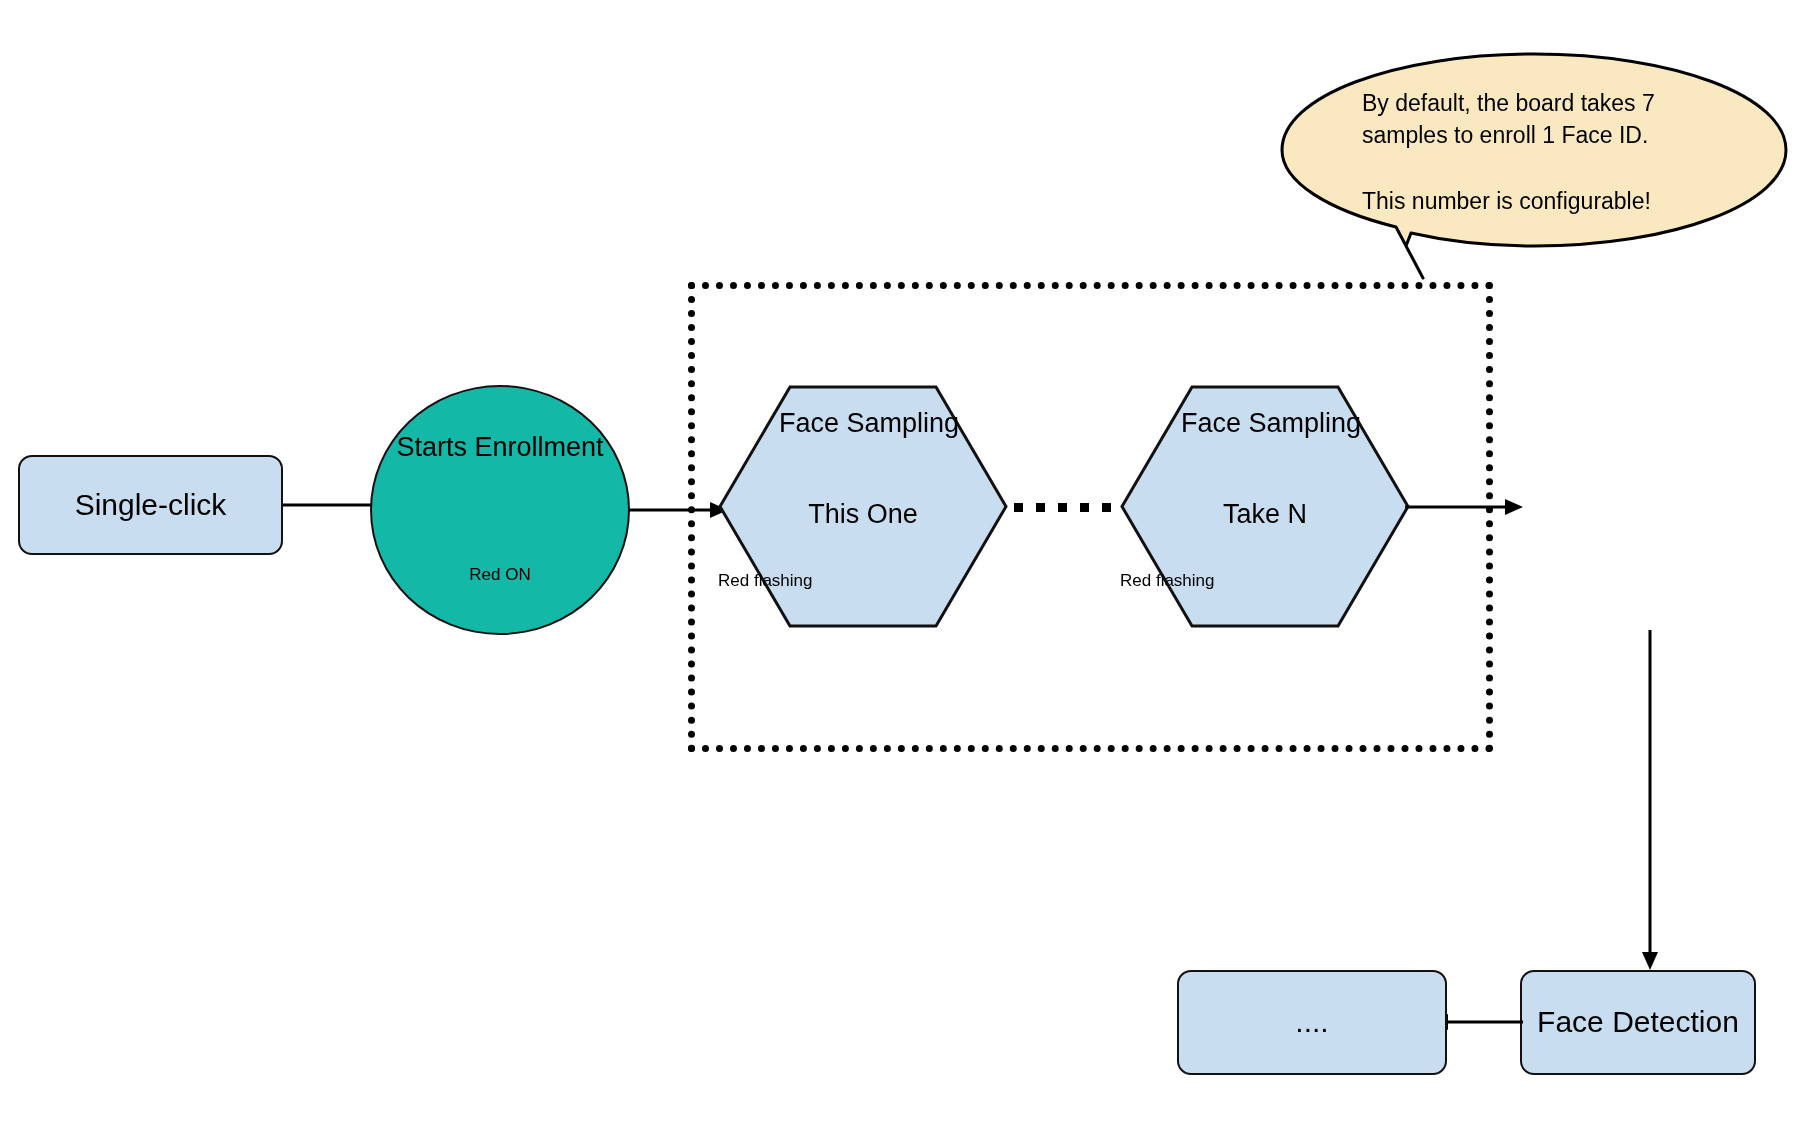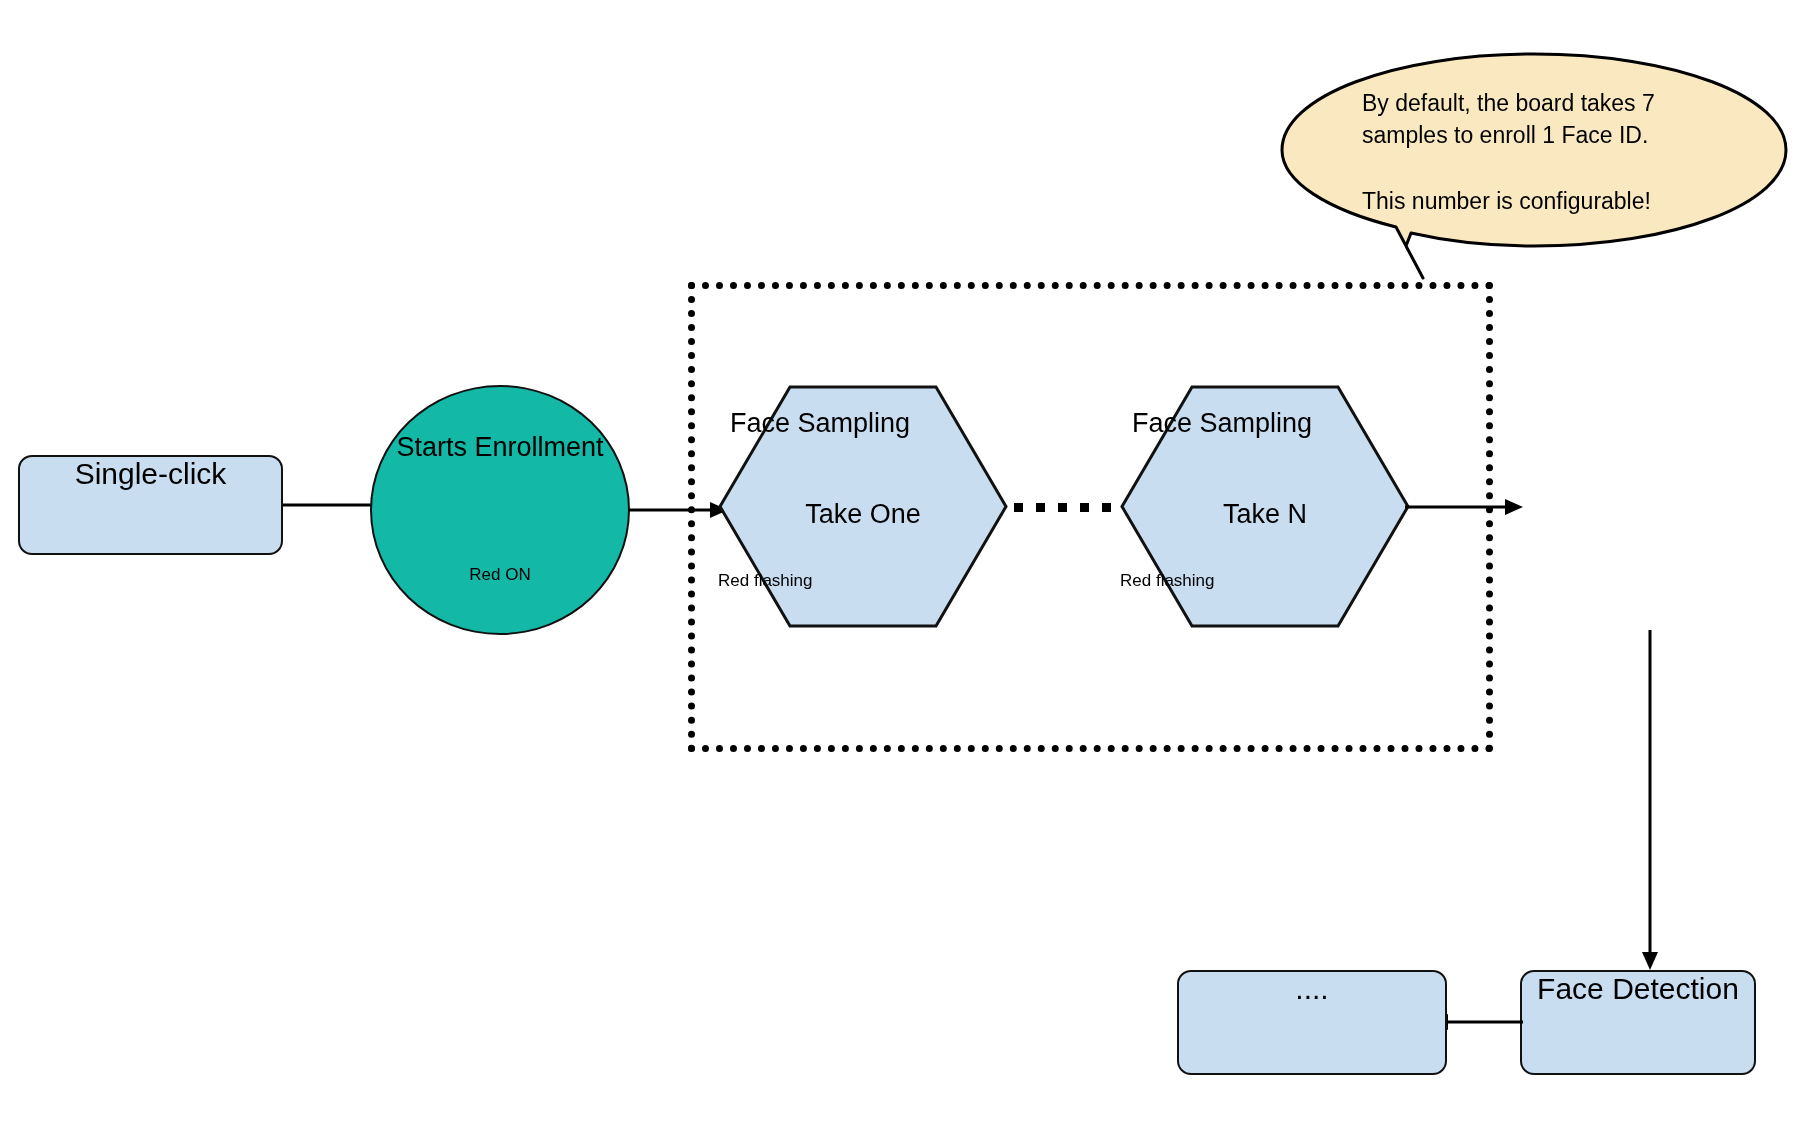--- a/index.html
+++ b/index.html
@@ -21,20 +21,21 @@
   }
 
   
   .proc-box {
     position: absolute;
     background: #c9ddf0;
     border: 2px solid #111111;
     border-radius: 14px;
     box-sizing: border-box;
     display: flex;
+    align-items: center;
     justify-content: center;
   }
   .proc-label {
     font-size: 30px;
     color: #000;
     text-align: center;
     line-height: 1.15;
   }
 
   
@@ -63,21 +64,21 @@
   .hex-wrap {
     position: absolute;
   }
   .hex-shape {
     position: absolute;
     inset: 0;
   }
   .hex-title {
     position: absolute;
     left: 12px; right: 0;
-    text-align: left;
+    text-align: center;
     font-size: 27px;
     line-height: 1.2;
   }
   .hex-take {
     position: absolute;
     left: 0; right: 0;
     text-align: center;
     font-size: 27px;
   }
   .hex-sub {
@@ -150,21 +151,21 @@
     <line x1="0" y1="20" x2="82" y2="20" stroke="#000" stroke-width="3"></line>
     <polygon points="82,12 100,20 82,28" fill="#000"></polygon>
   </svg>
 
   <div class="hex-wrap" style="left:718px; top:385px; width:290px; height:243px;">
     <svg class="hex-svg hex-shape" viewBox="0 0 290 243" preserveAspectRatio="none">
       <polygon points="72,2 218,2 288,121.5 218,241 72,241 2,121.5" fill="#c9ddf0" stroke="#111111" stroke-width="3"></polygon>
     </svg>
     <div class="hex-title" style="top:22px;">Face
 Sampling</div>
-    <div class="hex-take" style="top:114px;">Take One</div>
+    <div class="hex-take" style="top:114px;">This One</div>
     <div class="hex-sub" style="top:186px;">Red flashing</div>
   </div>
 
   <div class="ellipsis-dots" style="left:1014px; top:503px;">
     <span></span>
     <span></span>
     <span></span>
     <span></span>
     <span></span>
   </div>

